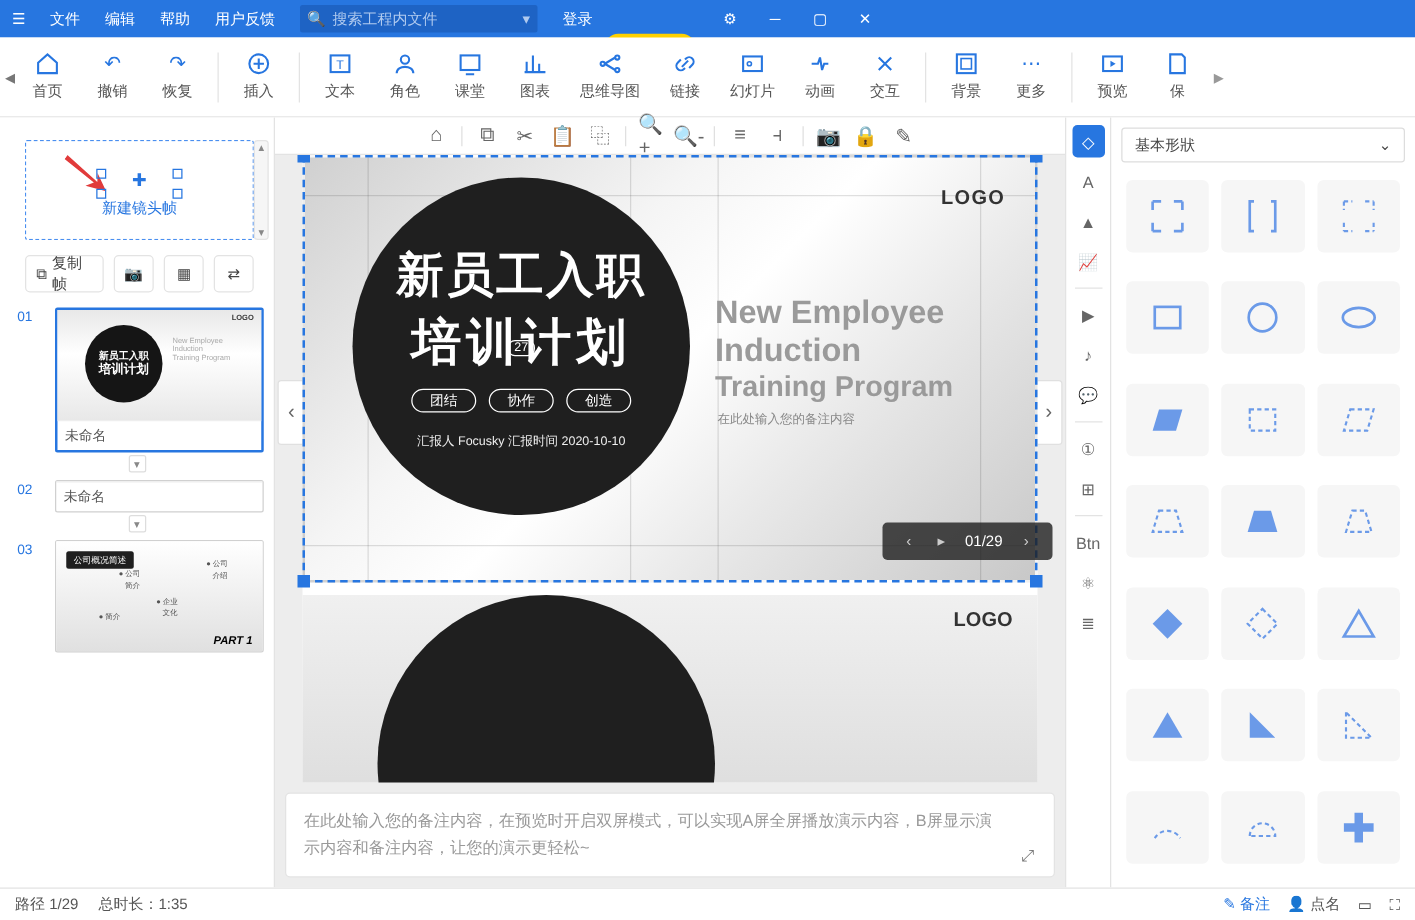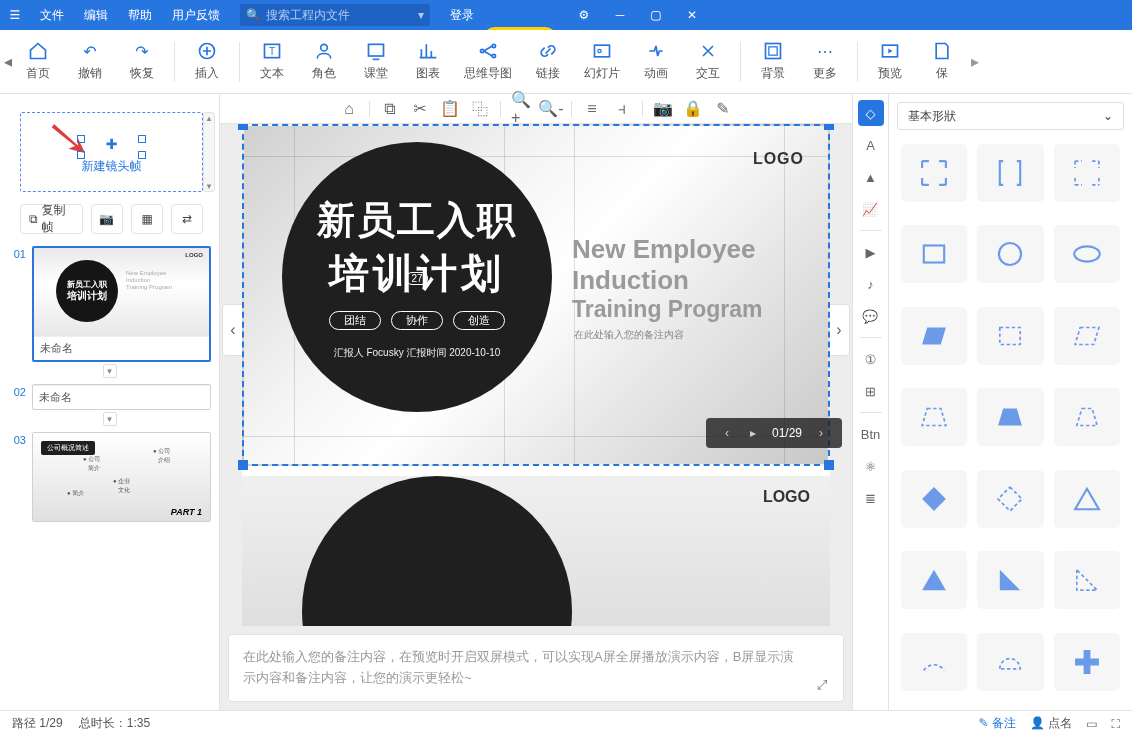--- a/index.html
+++ b/index.html
@@ -42,21 +42,21 @@
 .newframe .c3{bottom:32px;left:56px;border-right:none;border-top:none;}
 .newframe .c4{bottom:32px;right:56px;border-left:none;border-top:none;}
 .arrow { position: absolute; top: 18px; left: 26px; transform: rotate(35deg); }
 .arrow svg path{ fill: #e13b3b; }
 .leftbar-scroll { position: absolute; right: 4px; top: 18px; width: 12px; height: 80px; background: #f6f6f6; border: 1px solid #e3e3e3; border-radius: 3px; display: flex; flex-direction: column; align-items: center; justify-content: space-between; font-size: 9px; color: #888; }
 .leftbar-inner { position: relative; }
 .frame-tools { display: flex; gap: 8px; padding: 4px 16px 8px 20px; }
 .ftool { height: 30px; border: 1px solid #e3e3e3; border-radius: 4px; display: flex; align-items: center; justify-content: center; padding: 0 8px; font-size: 12px; color: #444; gap: 4px; cursor:pointer; }
 .ftool.small { width: 34px; padding: 0; }
 .slides { flex: 1; overflow: auto; padding: 4px 8px; }
-.slide { display: flex; gap: 6px; margin-bottom: 0; }
+.slide { display: flex; gap: 18px; margin-bottom: 0; }
 .slide .num { width: 18px; font-size: 11px; color: #2776e0; padding-top: 2px; text-align: right; }
 .slide .thumb { flex: 1; border: 1px solid #d0d0d0; border-radius: 2px; background: #fff; padding: 0; }
 .slide.active .thumb { border: 2px solid #2776e0; }
 .slide .thumbimg { height: 88px; background: linear-gradient(180deg,#e8e8e8, #fff 40%, #e8e8e8); position: relative; overflow:hidden; }
 .slide .thumbname { font-size: 11px; color: #555; padding: 4px 6px; border-top: 1px solid #eee; }
 .tcircle { position: absolute; left: 22px; top: 12px; width: 62px; height: 62px; border-radius: 50%; background: #151515; color: #fff; display: flex; flex-direction: column; align-items: center; justify-content: center; font-size: 8px; line-height:1.2; }
 .tlogo { position: absolute; top: 4px; right:6px; font-size:6px; color:#333; font-weight:bold;}
 .tside { position: absolute; left:92px; top:22px; font-size:6px; color:#aaa; line-height:1.2;}
 .mini-icon { margin: 2px auto 6px; width: 14px; height: 14px; border: 1px solid #ddd; border-radius: 2px; display:flex; align-items:center;justify-content:center; font-size:9px; color: #888;}
 

